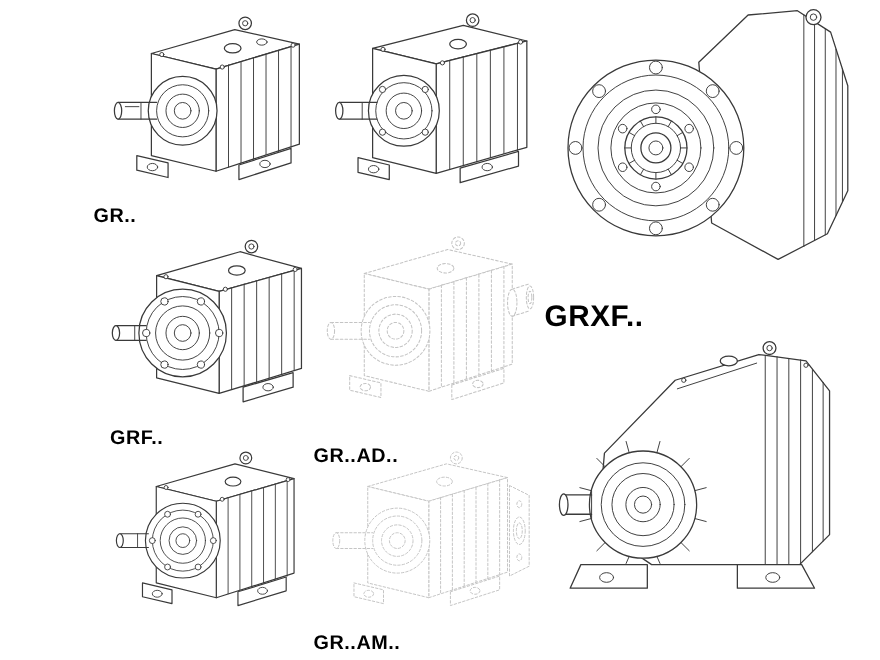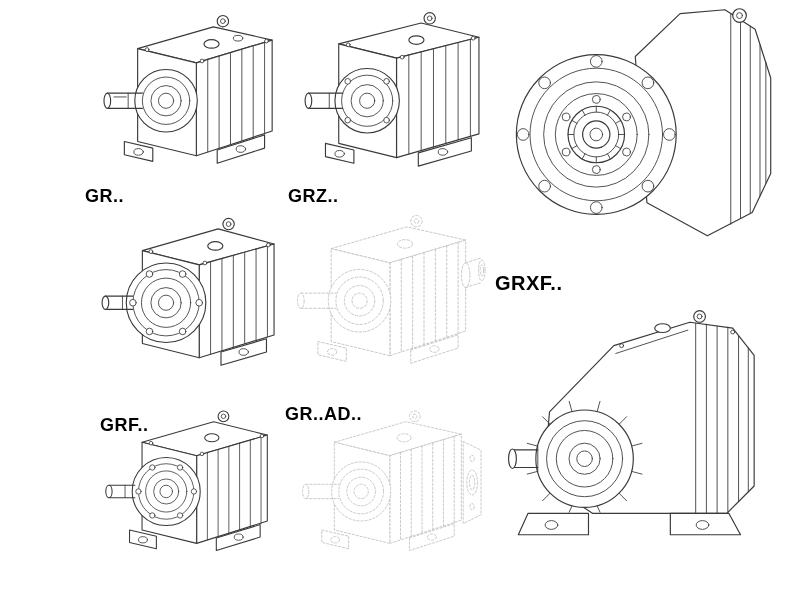--- a/index.html
+++ b/index.html
@@ -3,21 +3,21 @@
 <meta charset="utf-8">
 <style>
   html,body{margin:0;padding:0;background:#ffffff;}
   #page{position:relative;width:800px;height:600px;background:#ffffff;overflow:hidden;
         font-family:"Liberation Serif",serif;}
   .cell{position:absolute;}
   .cell svg{display:block;}
   .lbl{position:absolute;text-align:left;font-weight:bold;color:#000;
        font-family:Liberation Sans, sans-serif;letter-spacing:.5px;}
   .lbl.small{font-size:18px;}
-  .lbl.big{font-size:20px;}
+  .lbl.big{font-size:27px;}
   .draw{fill:#ffffff;stroke:#3a3a3a;stroke-width:1.2;stroke-linejoin:round;stroke-linecap:round;}
   .draw .thin{stroke-width:.9;}
   .faint{fill:#ffffff;stroke:#c4c4c4;stroke-width:1;stroke-linejoin:round;
          stroke-linecap:round;stroke-dasharray:2.5 2;}
   .nofill{fill:none;}
 </style>
 </head>
 <body>
 
 <div id="page">
@@ -101,21 +101,20 @@
         <g>
           <circle cx="144" cy="13" r="6"></circle>
             <circle class="thin" cx="144" cy="13" r="2.5"></circle>
         </g>
         <circle class="thin" cx="58" cy="41" r="2"></circle>
           <circle class="thin" cx="115" cy="54" r="2"></circle>
         <circle class="thin" cx="190" cy="34" r="2"></circle>
       </g>
     </svg>
   </div>
-  <div class="lbl small" style="left:288px;top:186px;width:200px;">GRZ..</div>
 
   <div class="cell" style="left:495px;top:0px;">
     <svg width="300" height="268" viewBox="0 0 300 275">
       <g class="draw">
         <polygon points="140,58 186,14 232,10 263,30 279,80 279,178 260,218 214,242 152,208"></polygon>
         <g class="thin nofill">
           <line x1="238" y1="14" x2="238" y2="230"></line>
             <line x1="248" y1="20" x2="248" y2="224"></line>
           <line x1="258" y1="27" x2="258" y2="219"></line>
             <line x1="268" y1="46" x2="268" y2="201"></line>
@@ -209,21 +208,21 @@
         <g>
           <circle cx="146" cy="17" r="6"></circle>
             <circle class="thin" cx="146" cy="17" r="2.5"></circle>
         </g>
         <circle class="thin" cx="64" cy="46" r="2"></circle>
           <circle class="thin" cx="121" cy="58" r="2"></circle>
         <circle class="thin" cx="188" cy="39" r="2"></circle>
       </g>
     </svg>
   </div>
-  <div class="lbl small" style="left:100px;top:388px;width:200px;margin-top:27px;">GRF..</div>
+  <div class="lbl small" style="left:100px;top:388px;width:200px;">GRF..</div>
 
   <div class="cell" style="left:283px;top:206px;">
     <svg width="210" height="180" viewBox="0 0 220 190">
       <g class="faint">
         <polygon points="50,45 130,22 192,36 112,60"></polygon>
         <polygon points="112,60 192,36 192,132 112,158"></polygon>
         <polygon points="50,45 112,60 112,158 50,143"></polygon>
         <g class="nofill">
           <line x1="124" y1="56" x2="124" y2="154"></line>
             <line x1="136" y1="53" x2="136" y2="150"></line>
@@ -342,20 +341,21 @@
         <polygon points="36,143 66,150 66,164 36,157"></polygon>
         <ellipse cx="51" cy="154" rx="5" ry="3.5"></ellipse>
         <polygon points="134,152 184,136 184,150 134,166"></polygon>
         <ellipse cx="159" cy="151" rx="5" ry="3.5"></ellipse>
         <ellipse cx="128" cy="40" rx="8" ry="4.5"></ellipse>
         <circle cx="140" cy="16" r="6"></circle>
           <circle cx="140" cy="16" r="2.5"></circle>
       </g>
     </svg>
   </div>
+  <div class="lbl small" style="left:285px;top:574px;width:200px;">GR..AM..</div>
 
   <div class="cell" style="left:495px;top:295px;">
     <svg width="300" height="268" viewBox="0 0 300 275">
       <g class="draw">
         <polygon points="52,120 118,52 196,28 240,34 262,62 262,196 234,224 96,224 46,190"></polygon>
         <g class="thin nofill">
           <line x1="202" y1="29" x2="202" y2="224"></line>
             <line x1="213" y1="30" x2="213" y2="224"></line>
           <line x1="224" y1="32" x2="224" y2="224"></line>
             <line x1="235" y1="33" x2="235" y2="223"></line>

